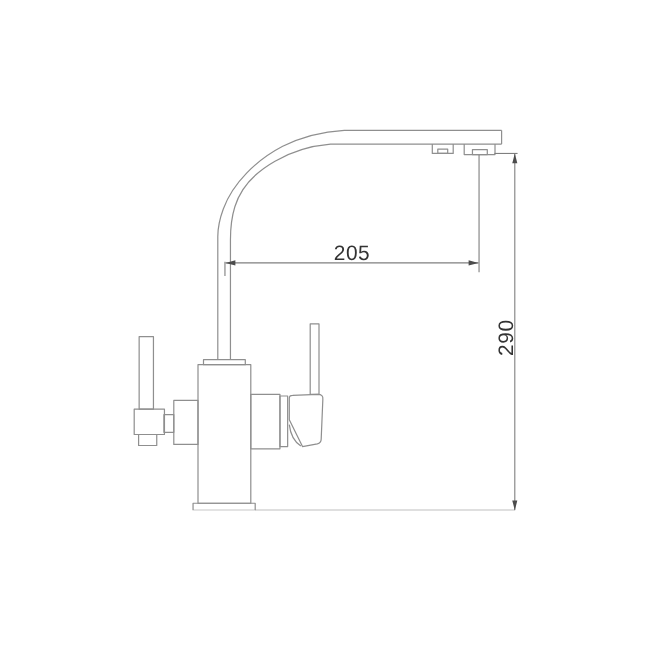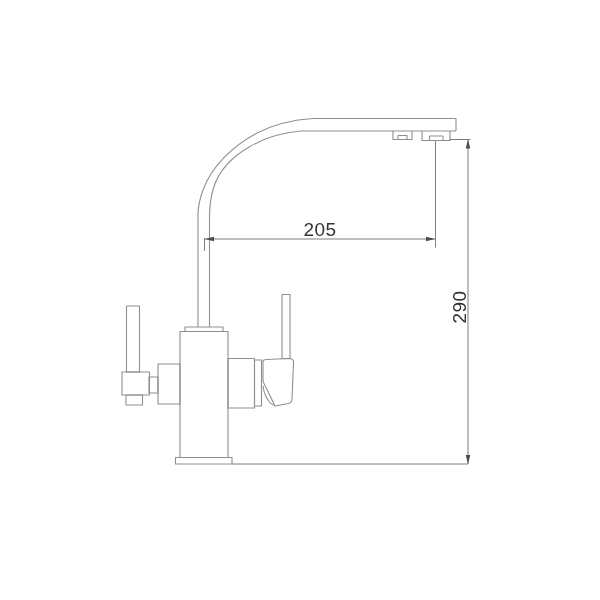--- a/index.html
+++ b/index.html
@@ -4,21 +4,21 @@
 <style>
   html, body {
     margin: 0;
     padding: 0;
     background: var(--background, #ffffff);
     font-family: "Liberation Sans", sans-serif;
   }
   .canvas {
     position: relative;
     width: 600px;
-    height: 600px;
+    height: 464px;
     background: var(--background, #ffffff);
     overflow: hidden;
   }
   svg { display: block; }
   .ln {
     fill: none;
     stroke: var(--outline, #8f8f8f);
     stroke-width: 1.1;
     stroke-linejoin: round;
     stroke-linecap: butt;

